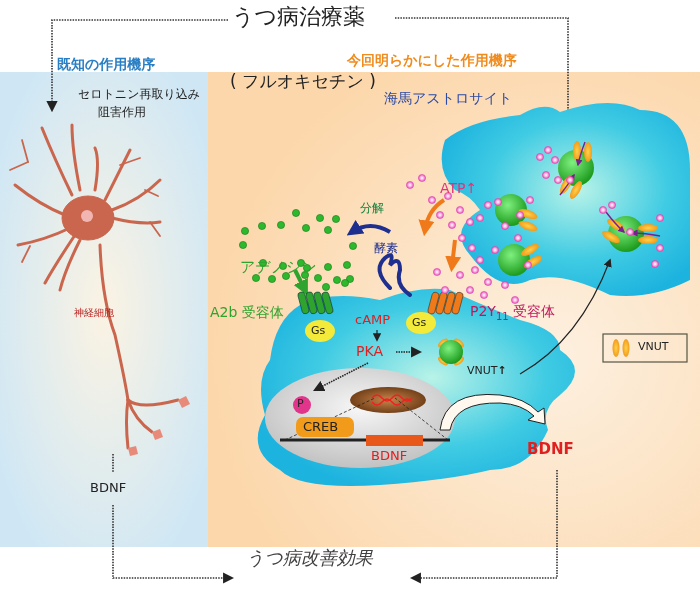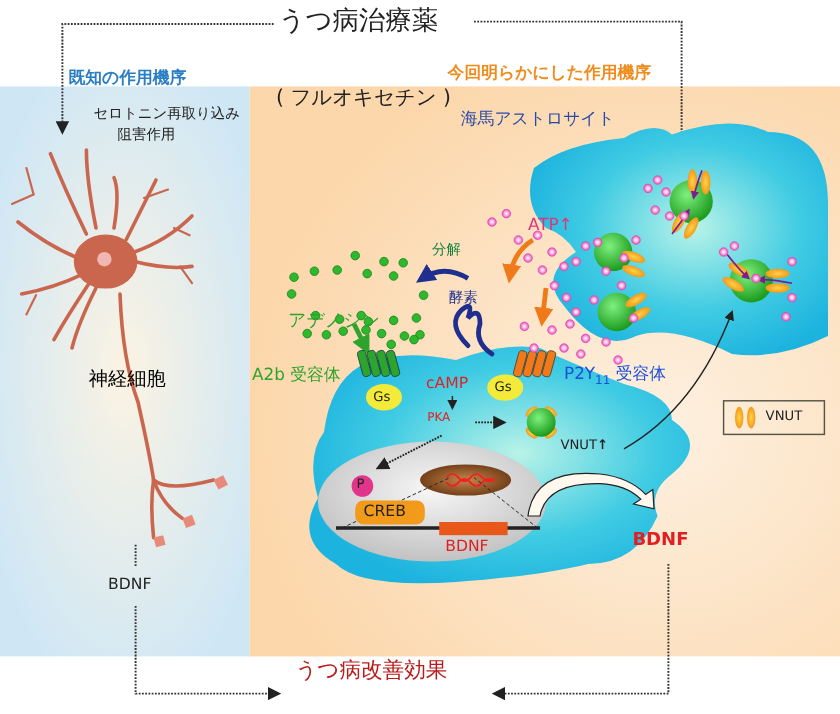--- a/index.html
+++ b/index.html
@@ -272,44 +272,44 @@
 
   <rect x="603" y="334" width="84" height="28" fill="none" stroke="#554" stroke-width="1.2"></rect>
   <ellipse cx="616" cy="348" rx="3.5" ry="9" fill="url(#gVnut)"></ellipse>
   <ellipse cx="626" cy="348" rx="3.5" ry="9" fill="url(#gVnut)"></ellipse>
 </svg>
 
 <div class="abs title" style="left:232px;top:2px;">うつ病治療薬</div>
 <div class="abs sub" style="left:230px;top:30px;margin-top:40px;">( フルオキセチン )</div>
 
 <div class="abs blue-h" style="left:57px;top:56px;">既知の作用機序</div>
-<div class="abs orange-h" style="left:373px;top:52px;">今回明らかにした作用機序</div>
+<div class="abs orange-h" style="left:347px;top:52px;">今回明らかにした作用機序</div>
 
 <div class="abs lbl" style="left:78px;top:86px;">セロトニン再取り込み</div>
 <div class="abs lbl" style="left:98px;top:104px;">阻害作用</div>
-<div class="abs" style="left:74px;top:306px;font-size:16px;color:#000000;">神経細胞</div>
+<div class="abs" style="left:74px;top:306px;font-size:10px;color:#b91c1c;">神経細胞</div>
 <div class="abs" style="left:90px;top:480px;font-size:13px;color:#222;">BDNF</div>
 
 <div class="abs" style="left:384px;top:90px;font-size:14px;color:#2a4aa8;">海馬アストロサイト</div>
 <div class="abs" style="left:240px;top:238px;font-size:15px;color:#2ea32e;margin-top:20px;">アデノシン</div>
 <div class="abs" style="left:360px;top:200px;font-size:12px;color:#15803d;">分解</div>
 <div class="abs" style="left:374px;top:240px;font-size:12px;color:#1f2f8f;">酵素</div>
 <div class="abs" style="left:440px;top:180px;font-size:14px;color:#e0357a;">
   <span>ATP</span><span>↑</span>
 </div>
 <div class="abs" style="left:210px;top:304px;font-size:14px;color:#2ea32e;">A2b 受容体</div>
-<div class="abs" style="left:470px;top:303px;font-size:14px;color:#1d4ed8;">
+<div class="abs" style="left:470px;top:303px;font-size:14px;color:#be185d;">
   <span>P2Y</span><sub style="font-size:10px;">11</sub><span> 受容体</span>
 </div>
 <div class="abs" style="left:311px;top:324px;font-size:11px;color:#222;">Gs</div>
 <div class="abs" style="left:412px;top:316px;font-size:11px;color:#222;">Gs</div>
 <div class="abs" style="left:355px;top:312px;font-size:13px;color:#e02020;">cAMP</div>
-<div class="abs" style="left:356px;top:343px;font-size:10px;color:#e02020;">PKA</div>
+<div class="abs" style="left:356px;top:343px;font-size:14px;color:#e02020;">PKA</div>
 <div class="abs" style="left:467px;top:364px;font-size:11px;color:#222;">
   <span>VNUT</span><span style="font-weight:bold;">↑</span>
 </div>
 <div class="abs" style="left:297px;top:397px;font-size:11px;color:#222;">P</div>
 <div class="abs" style="left:303px;top:419px;font-size:13px;color:#222;">CREB</div>
 <div class="abs" style="left:371px;top:448px;font-size:13px;color:#e02020;">BDNF</div>
 <div class="abs" style="left:527px;top:440px;font-size:15px;font-weight:bold;color:#e02020;">BDNF</div>
 <div class="abs" style="left:638px;top:340px;font-size:11px;color:#222;">VNUT</div>
 
-<div class="abs" style="left:246px;top:546px;font-size:18px;color:#b91c1c;">うつ病改善効果</div>
+<div class="abs" style="left:246px;top:546px;font-size:18px;color:#404040;font-style:italic;">うつ病改善効果</div>
 
 </body></html>

